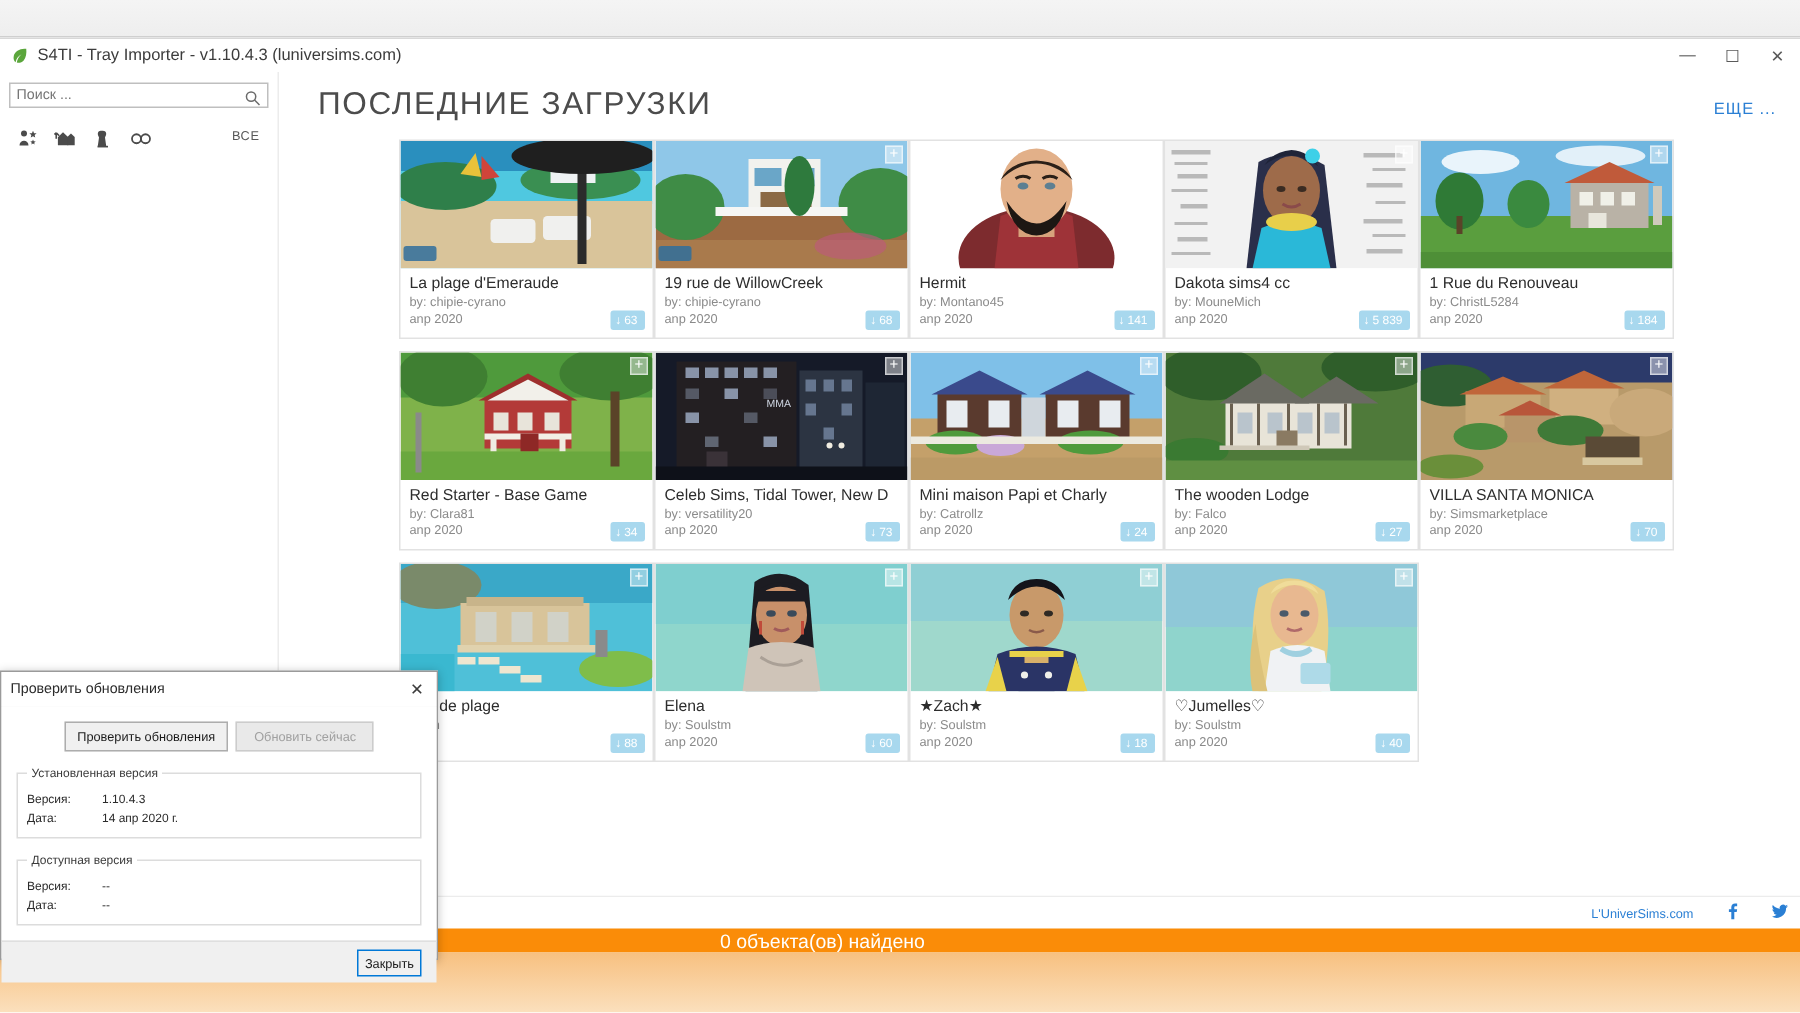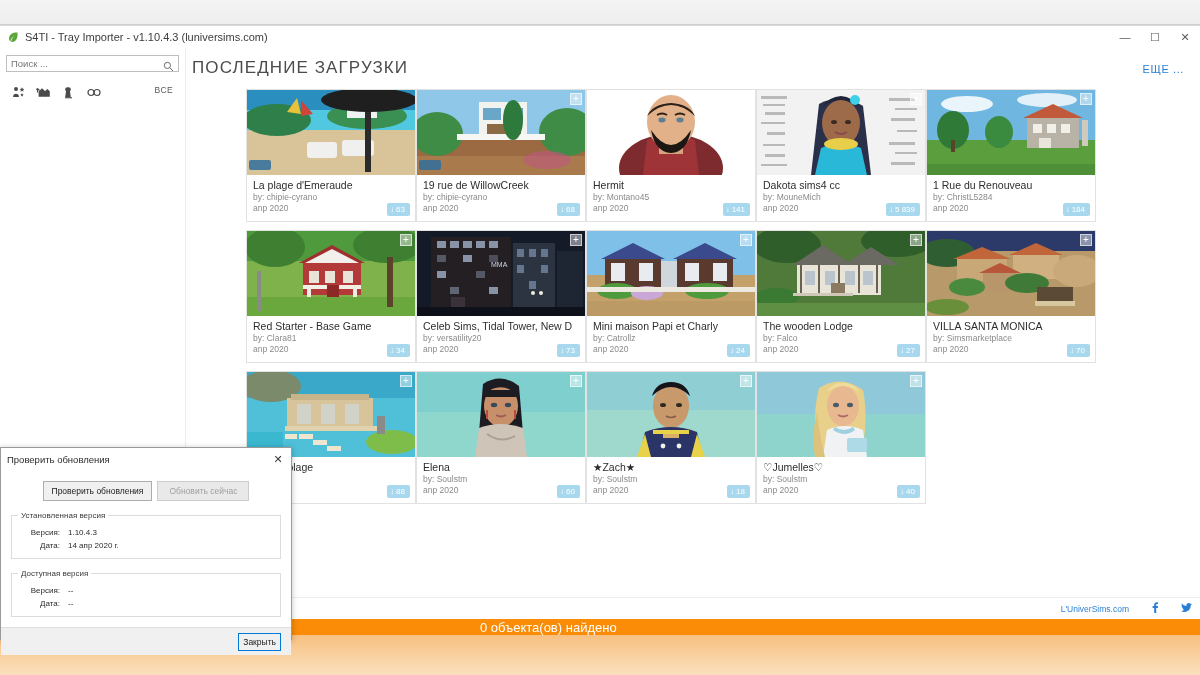--- a/index.html
+++ b/index.html
@@ -65,21 +65,21 @@
     border-bottom: 1px solid #e8e8e8;
     background: #ffffff;
   }
   .menuitem {
     font-size: 9.5px; color: #4a4a4a;
     letter-spacing: .2px; white-space: nowrap;
     padding: 1px 1px;
   }
 
   
-  .wbody { flex: 1 1 auto; display: flex; min-height: 0; }
+  .wbody { flex: 1 1 auto; display: flex; min-height: 0; gap: 20px; }
 
   
   .leftcol {
     flex: 0 0 186px;
     border-right: 1px solid #ececec;
     background: #ffffff;
     padding: 7px 6px 0 6px;
   }
   .searchbox {
     height: 17px; border: 1px solid #bfbfbf; background: #fff;
@@ -110,21 +110,21 @@
   }
 
   
   .content { flex: 1 1 auto; position: relative; background: #ffffff; overflow: hidden; }
 
   .content-head {
     display: flex; align-items: baseline; justify-content: space-between;
     padding: 10px 16px 0 6px;
   }
   .section-title {
-    font-size: 17px; color: #4c4c4c; letter-spacing: 1.1px;
+    font-size: 21px; color: #4c4c4c; letter-spacing: 1.1px;
     font-weight: 400;
   }
   .more-link {
     font-size: 11px; color: #2a7fd4; letter-spacing: .6px;
   }
 
   
   .grid {
     margin-top: 11px;
     margin-left: 60px;
@@ -226,21 +226,21 @@
   }
   .dlg-btn.disabled { color: #a0a0a0; background: #e9e9e9; border-color: #cccccc; }
   .groupbox {
     border: 1px solid #dcdcdc; margin-bottom: 10px;
     padding: 6px 6px 6px 6px; position: relative;
   }
   .groupbox legend {
     font-size: 8px; color: #3b3b3b; padding: 0 3px;
   }
   .grow { display: flex; font-size: 8px; color: #2b2b2b; line-height: 13px; }
-  .grow .lbl { width: 42px; text-align: right; margin-right: 8px; color: #2b2b2b; }
+  .grow .lbl { width: 42px; margin-right: 8px; color: #2b2b2b; }
   .grow .val { color: #2b2b2b; }
   .dlg-foot {
     height: 28px; flex: 0 0 28px;
     display: flex; align-items: center; justify-content: flex-end;
     padding-right: 10px; background: #f0f0f0;
     border-top: 1px solid #dfdfdf;
   }
   .dlg-btn.primary {
     border: 1px solid #0078d7; background: #f0f0f0; padding: 3px 4px; min-width: 0;
   }

